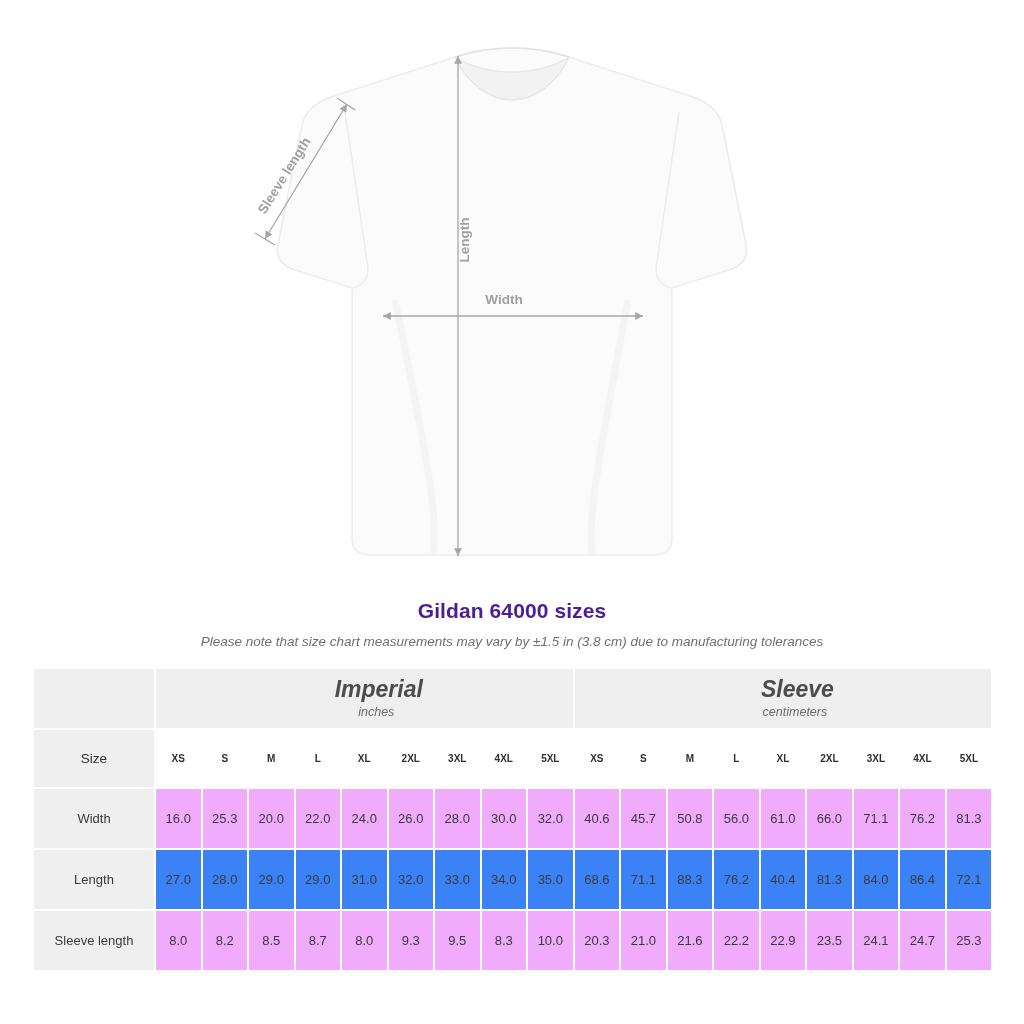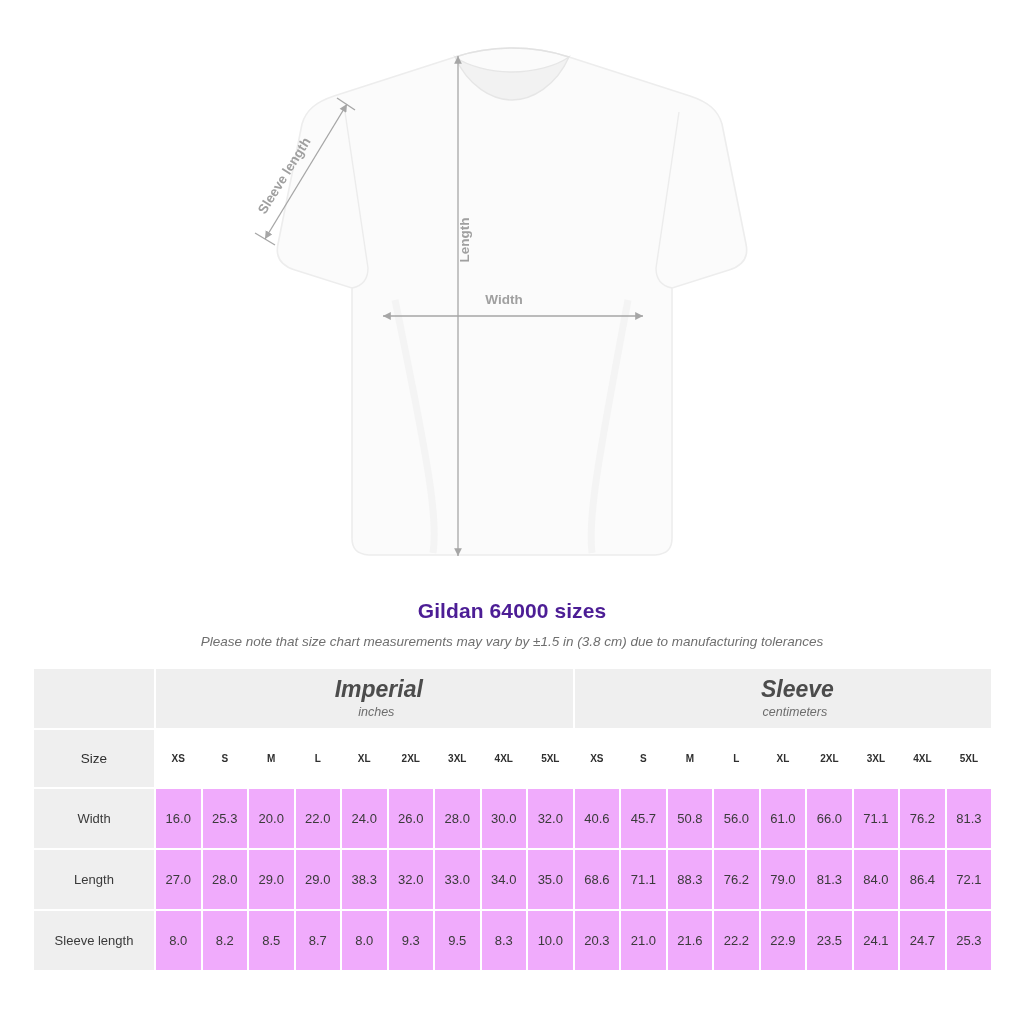--- a/index.html
+++ b/index.html
@@ -104,21 +104,21 @@
     font-size: 13.5px;
   }
   
   td.rowlabel {
     background: #efefef;
     font-weight: bold;
     font-size: 13.5px;
     color: #2f2f2f;
   }
   tr.alt td.value {
-    background: #f0abfc;
+    background: #3b82f6;
   }
   tr.shade td.value {
     background: #f0abfc;
   }
   tr.shade td.rowlabel {
     background: #efefef;
   }
   .col-label { width: 122px; }
   .col-v { width: 46.5px; }
 </style>
@@ -273,30 +273,30 @@
           <td class="value">76.2</td>
           <td class="value">81.3</td>
         </tr>
 
         <tr class="alt">
           <td class="rowlabel">Length</td>
           <td class="value">27.0</td>
           <td class="value">28.0</td>
           <td class="value">29.0</td>
           <td class="value">29.0</td>
-          <td class="value">38.3</td>
+          <td class="value">31.0</td>
           <td class="value">32.0</td>
           <td class="value">33.0</td>
           <td class="value">34.0</td>
           <td class="value">35.0</td>
           <td class="value">68.6</td>
           <td class="value">71.1</td>
           <td class="value">88.3</td>
           <td class="value">76.2</td>
-          <td class="value">79.0</td>
+          <td class="value">40.4</td>
           <td class="value">81.3</td>
           <td class="value">84.0</td>
           <td class="value">86.4</td>
           <td class="value">72.1</td>
         </tr>
 
         <tr class="shade">
           <td class="rowlabel">Sleeve length</td>
           <td class="value">8.0</td>
           <td class="value">8.2</td>

